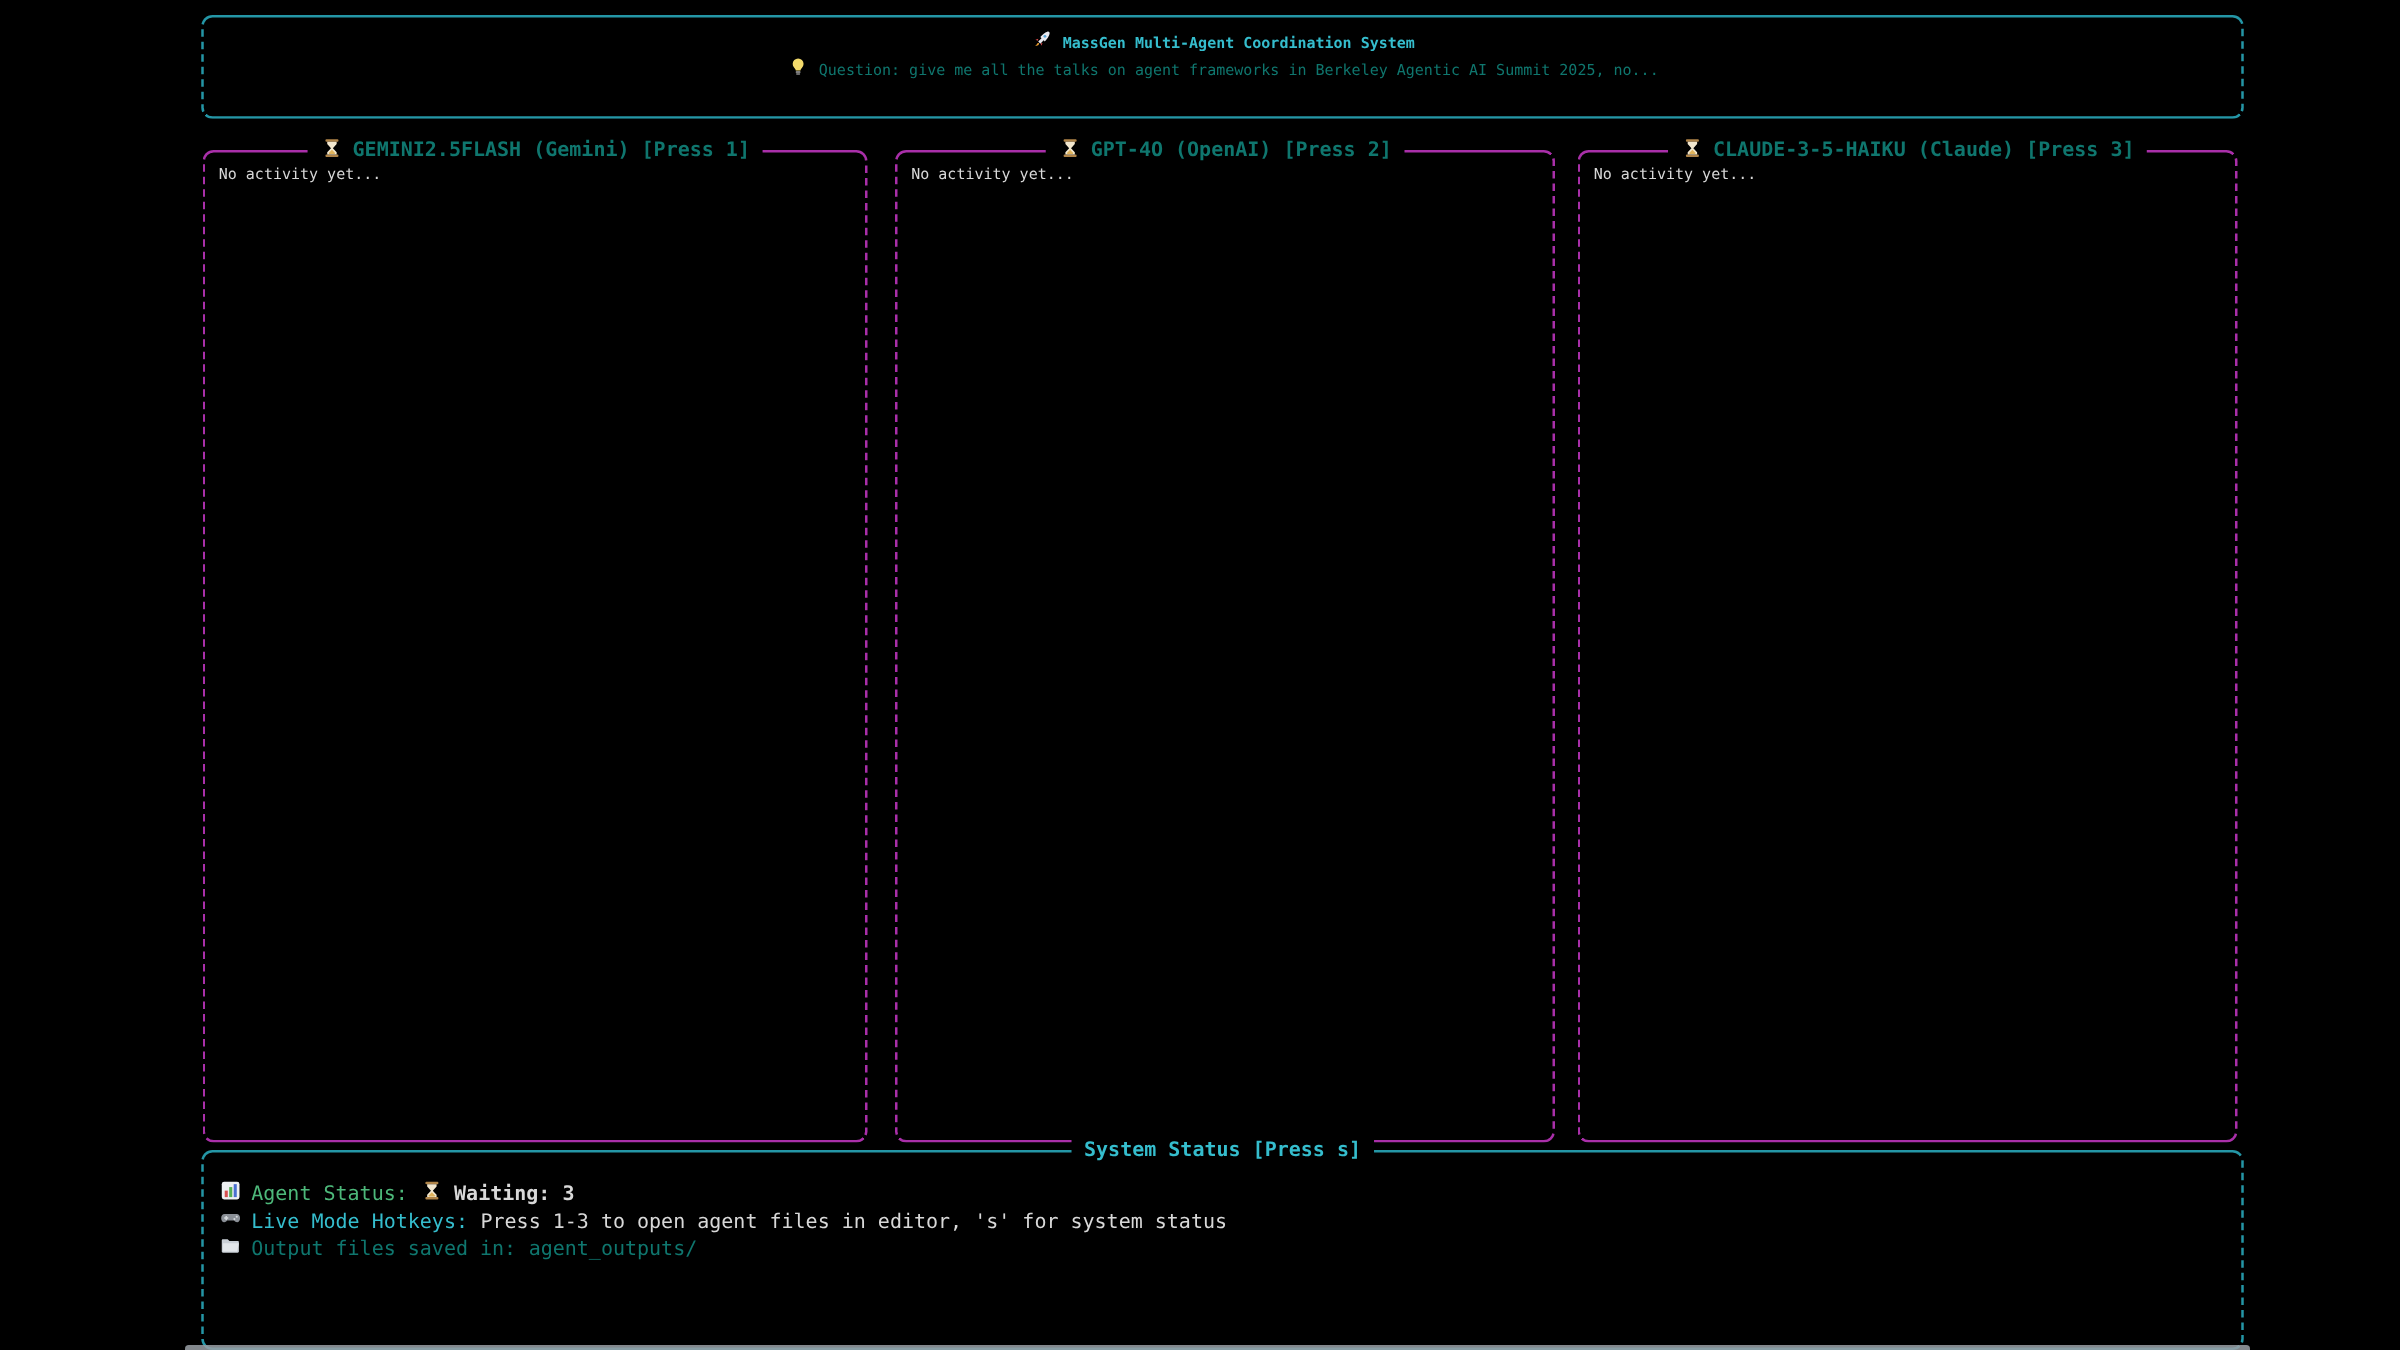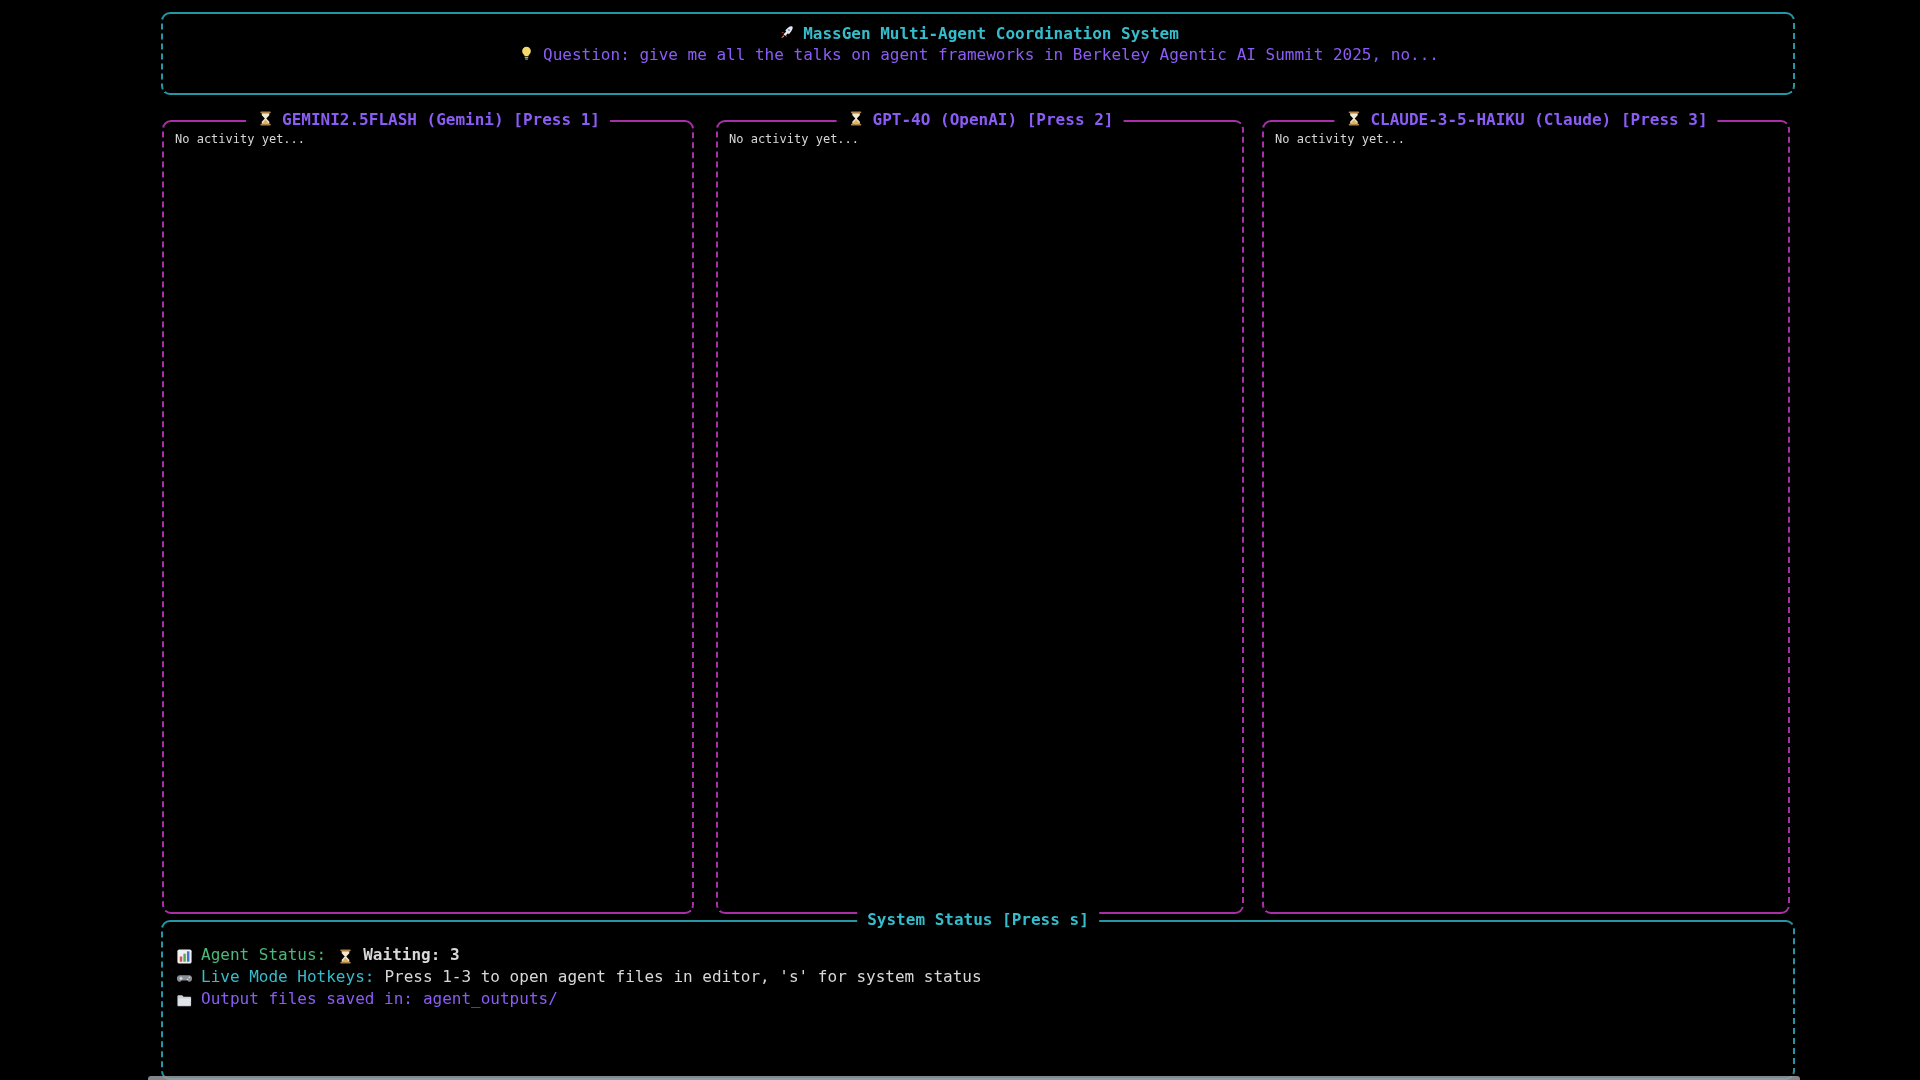--- a/index.html
+++ b/index.html
@@ -11,39 +11,39 @@
            border-top-style:solid; border-bottom-style:solid;
            border-left-style:dashed; border-right-style:dashed; background:#000; }
   .panel-cyan   { border-color:#2496a6; }
   .panel-magenta{ border-color:#a92fa9; }
 
   .panel-title { position:absolute; top:-13px; left:50%; transform:translateX(-50%);
                  background:#000; padding:0 10px; white-space:nowrap;
                  font-weight:bold; font-size:16px; line-height:22px;text-align:right; }
 
   .c-cyan    { color:#35bdcd; }
-  .c-magenta { color:#8b5cf6; }
+  .c-magenta { color:#0f766e; }
   .c-green   { color:#4db87a; }
   .c-white   { color:#d8d8d8; }
   .bold      { font-weight:bold; }
 
   
   #header-panel { left:161px; top:12px; width:1634px; height:83px; text-align:center; padding-top:9px; }
-  #header-panel .line { font-size:16px; line-height:21px; white-space:nowrap; }
+  #header-panel .line { font-size:12px; line-height:21px; white-space:nowrap; }
 
   
   .agent-panel { top:120px; height:794px; }
   #agent-panel-1 { left:162px;  width:532px; }
   #agent-panel-2 { left:716px;  width:528px; }
   #agent-panel-3 { left:1262px; width:528px; }
   .agent-content { padding:7px 11px; font-size:12px; line-height:21px; }
 
   
   #status-panel { left:161px; top:920px; width:1634px; height:160px; padding:22px 12px 0 12px; }
-  .status-line { display:flex; align-items:flex-end; font-size:16px; line-height:21px;
+  .status-line { display:flex; align-items:flex-start; font-size:16px; line-height:21px;
                  margin-bottom:1px; white-space:nowrap; }
   .status-line .label { margin-right:10px; }
 
   .icon { display:inline-block; width:19px; height:17px; margin-right:7px;
           vertical-align:-2px; flex:0 0 19px; }
   .icon svg { width:100%; height:100%; display:block; }
   .icon.inline-val { margin-right:8px; }
 
   .window-edge { position:absolute; left:148px; bottom:0; width:1652px; height:4px;
                  background:#9aa0a6; border-radius:3px 3px 0 0; opacity:.85; }

